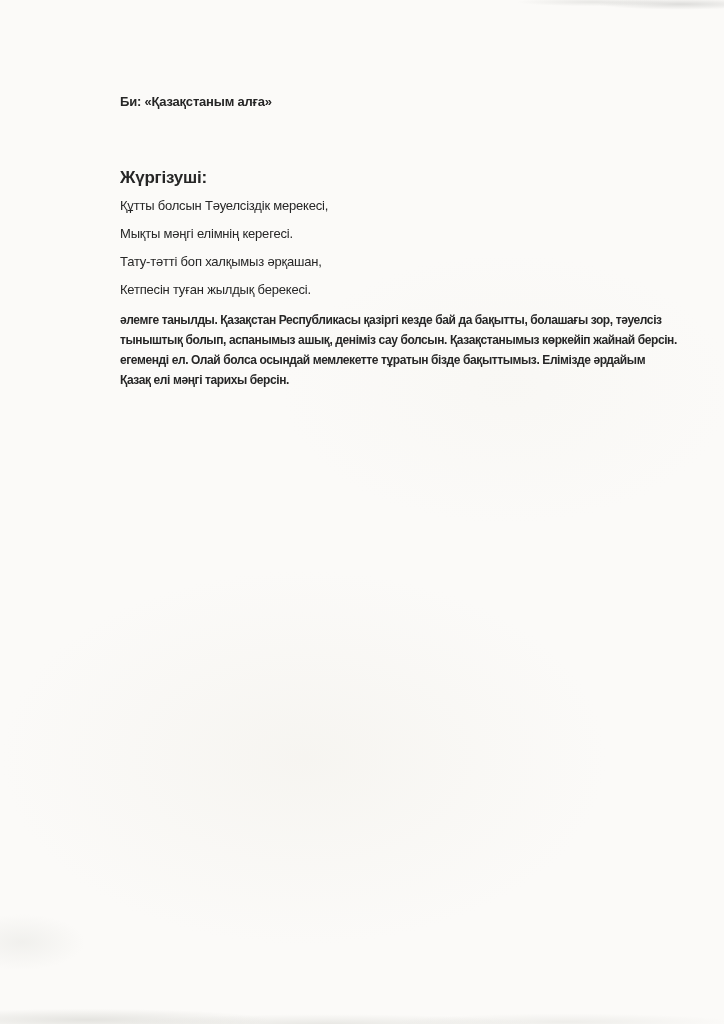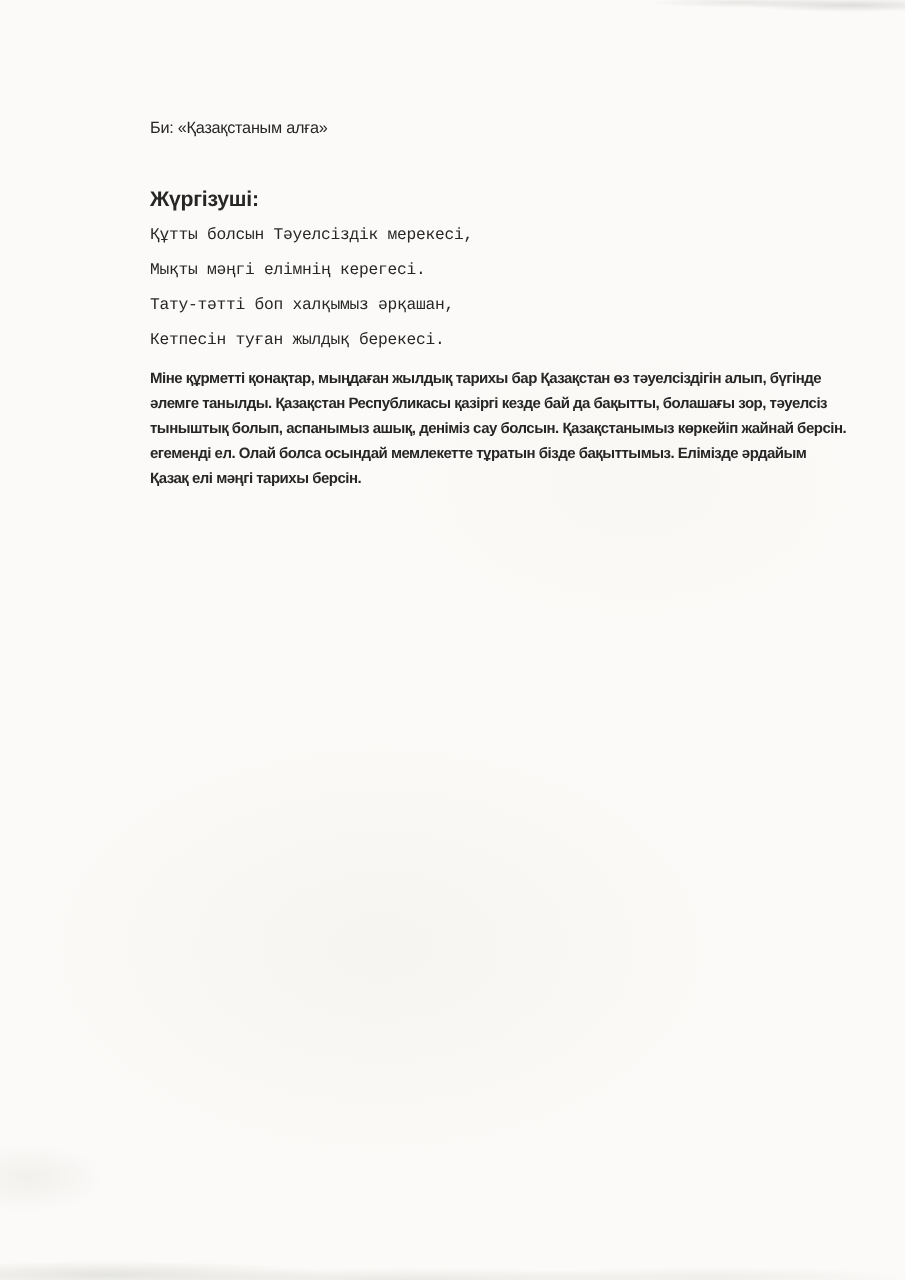--- a/index.html
+++ b/index.html
@@ -28,45 +28,44 @@
       #fbfaf8;
   }
   .content {
     position: absolute;
     left: 120px;
     top: 94px;
     width: 530px;
   }
   .doc-title {
     font-size: 13px;
-    font-weight: 400;
+    font-weight: 700;
     letter-spacing: -0.2px;
     line-height: 16px;
-    margin: 0 0 42px 0;
+    margin: 0 0 60px 0;
     white-space: nowrap;
   }
   .presenter-label {
     font-size: 17px;
     font-weight: 700;
     letter-spacing: -0.2px;
     line-height: 16px;
     margin: 0 0 12px 0;
     white-space: nowrap;
   }
   .poem-line {
     font-size: 13px;
     font-weight: 400;
     letter-spacing: -0.2px;
     line-height: 16px;
     margin: 0 0 12px 0;
     white-space: nowrap;
   }
   .poem {
     margin: 0 0 8px 0;
-    font-family: Liberation Mono, monospace;
   }
   .paragraph-line {
     font-size: 12px;
     font-weight: 700;
     letter-spacing: -0.4px;
     line-height: 20px;
     white-space: nowrap;
   }
 </style>
 </head>
@@ -81,21 +80,20 @@
     <div class="presenter-label">Жүргізуші:</div>
 
     <div class="poem">
       <div class="poem-line">Құтты болсын Тәуелсіздік мерекесі,</div>
       <div class="poem-line">Мықты мәңгі елімнің керегесі.</div>
       <div class="poem-line">Тату-тәтті боп халқымыз әрқашан,</div>
       <div class="poem-line">Кетпесін туған жылдық берекесі.</div>
     </div>
 
     <div class="paragraph">
-      <div class="paragraph-line">Міне құрметті қонақтар, мыңдаған жылдық тарихы бар Қазақстан өз тәуелсіздігін алып, бүгінде</div>
       <div class="paragraph-line">әлемге танылды. Қазақстан Республикасы қазіргі кезде бай да бақытты, болашағы зор, тәуелсіз</div>
       <div class="paragraph-line">тыныштық болып, аспанымыз ашық, деніміз сау болсын. Қазақстанымыз көркейіп жайнай берсін.</div>
       <div class="paragraph-line">егеменді ел. Олай болса осындай мемлекетте тұратын бізде бақыттымыз. Елімізде әрдайым</div>
       <div class="paragraph-line">Қазақ елі мәңгі тарихы берсін.</div>
     </div>
 
   </div>
 </div>
 
 </body></html>

